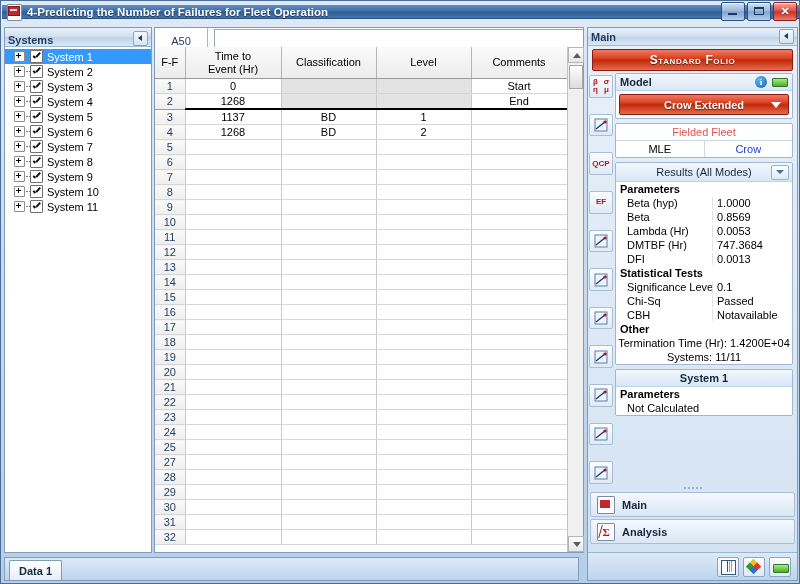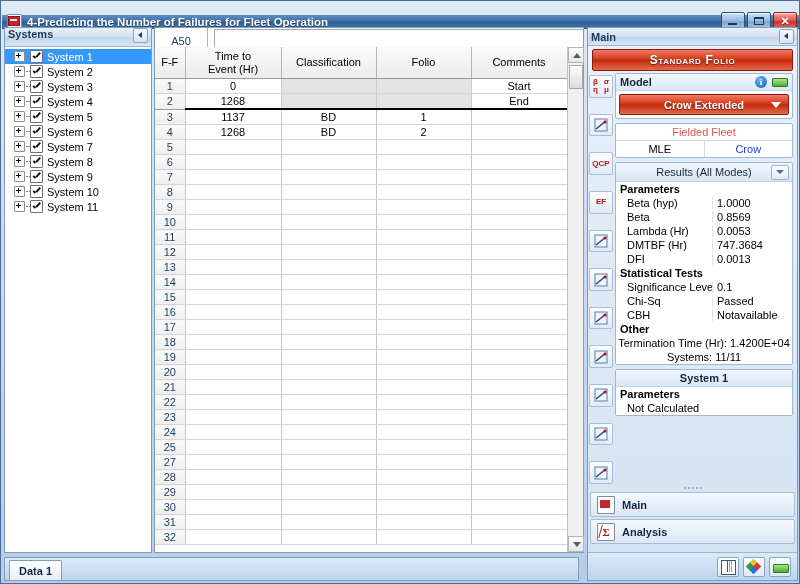--- a/index.html
+++ b/index.html
@@ -11,21 +11,21 @@
     -webkit-font-smoothing:none;
   }
   
   #app{
     position:absolute;left:0;top:0;width:800px;height:584px;
     background:linear-gradient(180deg,#dfeaf7 0%,#c7daf0 45%,#b6cde8 100%);
     border:1px solid #4a6c96;box-sizing:border-box;
   }
   
   #titlebar{
-    position:absolute;left:1px;top:14px;width:798px;height:14px;
+    position:absolute;left:1px;top:4px;width:798px;height:14px;
     background:linear-gradient(180deg,#5f8fc4 0%,#3f6ea6 48%,#2f5d95 52%,#4176ad 100%);
     display:flex;align-items:center;
     border-bottom:1px solid #2d5285;box-sizing:border-box;
   }
   #titlebar .ticon{
     width:16px;height:16px;margin-left:4px;margin-right:5px;position:relative;flex:0 0 auto;
   }
   #titlebar .ticon .doc{
     position:absolute;left:1px;top:0px;width:13px;height:15px;background:#fff;
     border:1px solid #7c8ba0;border-radius:1px;
@@ -56,21 +56,21 @@
   .wbtn .gx{position:absolute;left:0;top:0;width:100%;height:100%;color:#fff;font-size:11px;font-weight:bold;
     display:flex;align-items:center;justify-content:center;text-shadow:0 1px 1px rgba(0,0,0,.5);line-height:1;}
 
   
   #leftpanel{
     position:absolute;left:3px;top:26px;width:148px;height:526px;
     background:#fff;border:1px solid #7f9db9;box-sizing:border-box;
   }
   #lefthdr{
     height:19px;background:linear-gradient(180deg,#e9f1fa 0%,#cfdff0 50%,#bed3e9 51%,#d9e7f5 100%);
-    border-bottom:1px solid #9db6d0;display:flex;align-items:flex-start;padding:0 3px;box-sizing:border-box;gap:32px;
+    border-bottom:1px solid #9db6d0;display:flex;align-items:flex-end;padding:0 3px;box-sizing:border-box;gap:32px;
   }
   #lefthdr .lbl{font-weight:bold;color:#1d3a5e;font-size:11px;}
   .pinbtn{
     margin-left:auto;width:13px;height:13px;border:1px solid #8aa6c4;border-radius:2px;
     background:linear-gradient(180deg,#f4f9ff,#d4e3f3);position:relative;
   }
   .pinbtn:after{content:"";position:absolute;left:4px;top:3px;width:0;height:0;
     border-top:3px solid transparent;border-bottom:3px solid transparent;border-right:4px solid #1d3a5e;}
   #systree{padding-top:2px;}
   .trow{height:15px;display:flex;align-items:center;padding-left:9px;}
@@ -434,21 +434,21 @@
                 <div>F-F</div>
               </th>
               <th>
                 <div>Time to</div>
                 <div>Event (Hr)</div>
               </th>
               <th>
                 <div>Classification</div>
               </th>
               <th>
-                <div>Folio</div>
+                <div>Level</div>
               </th>
               <th>
                 <div>Comments</div>
               </th>
             </tr>
           </thead>
         <tbody id="tbody">
             <tr>
               <td class="rn">1</td>
               <td>0</td>

